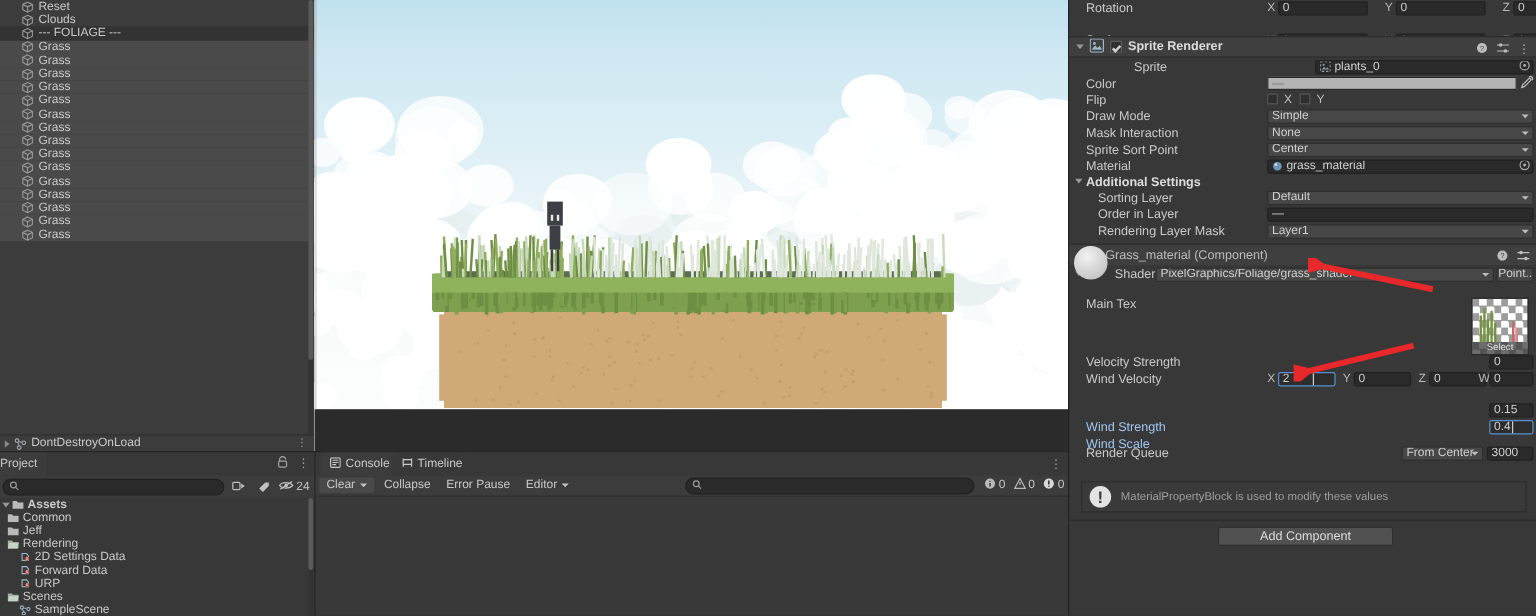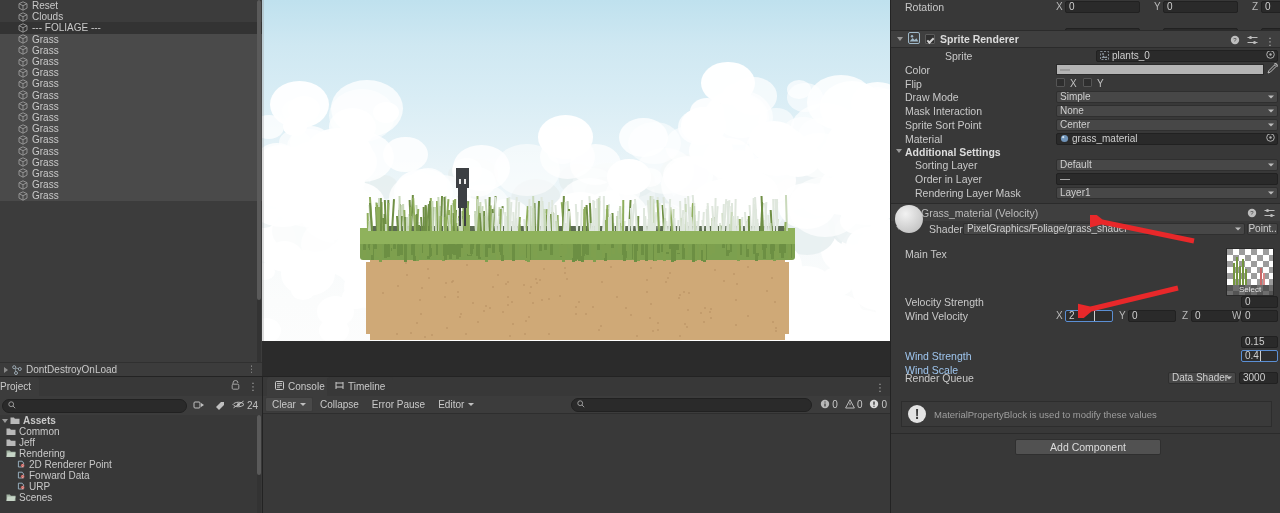--- a/index.html
+++ b/index.html
@@ -1552,21 +1552,21 @@
                 <path d="M1.5 3.6h8L8.4 8H0.5z" fill="#c6d4c6"></path>
               </svg></span>
             <span>Rendering</span>
           </div>
           <div class="proj-row" style="padding-left: 16px;">
             <span class="folder"><svg width="10" height="9" viewBox="0 0 10 9">
                 <path d="M2.4 1.2 L6.2 1.2 L7.6 3 L7.6 7 L2.4 7 Z" fill="none" stroke="#9fb8c8" stroke-width="0.9"></path>
                 <circle cx="6.6" cy="5.6" r="1.8" fill="#c0504a"></circle>
                 <text x="6.6" y="6.6" font-size="3" text-anchor="middle" fill="#fff" font-family="Liberation Sans">0</text>
               </svg></span>
-            <span>2D Renderer Point</span>
+            <span>2D Settings Data</span>
           </div>
           <div class="proj-row" style="padding-left: 16px;">
             <span class="folder"><svg width="10" height="9" viewBox="0 0 10 9">
                 <path d="M2.4 1.2 L6.2 1.2 L7.6 3 L7.6 7 L2.4 7 Z" fill="none" stroke="#9fb8c8" stroke-width="0.9"></path>
                 <circle cx="6.6" cy="5.6" r="1.8" fill="#c0504a"></circle>
                 <text x="6.6" y="6.6" font-size="3" text-anchor="middle" fill="#fff" font-family="Liberation Sans">0</text>
               </svg></span>
             <span>Forward Data</span>
           </div>
           <div class="proj-row" style="padding-left: 16px;">
@@ -1577,20 +1577,29 @@
               </svg></span>
             <span>URP</span>
           </div>
           <div class="proj-row" style="padding-left: 6px;">
             <span class="folder"><svg width="10" height="9" viewBox="0 0 10 9">
                 <path d="M0.5 1.5h3.4l1 1.2h4.6v5.3H0.5z" fill="#9fb0a0"></path>
                 <path d="M1.5 3.6h8L8.4 8H0.5z" fill="#c6d4c6"></path>
               </svg></span>
             <span>Scenes</span>
           </div>
+          <div class="proj-row" style="padding-left: 16px;">
+            <span class="folder"><svg width="10" height="9" viewBox="0 0 10 9">
+                <circle cx="2.2" cy="2.2" r="1.3" fill="none" stroke="#9fb8c8" stroke-width="0.9"></circle>
+                <circle cx="7.6" cy="3.6" r="1.3" fill="none" stroke="#9fb8c8" stroke-width="0.9"></circle>
+                <circle cx="3.8" cy="7.2" r="1.3" fill="none" stroke="#9fb8c8" stroke-width="0.9"></circle>
+                <path d="M3.4 2.6 L6.3 3.1 M2.7 3.3 L3.5 5.9" stroke="#9fb8c8" stroke-width="0.8"></path>
+              </svg></span>
+            <span>SampleScene</span>
+          </div>
         </div>
       <div class="proj-scroll">
           <i></i>
         </div>
     </div>
   </div>
 
   <div id="console">
     <div class="con-tabbar">
       <div class="tab" style="left:4px;">
@@ -1821,21 +1830,21 @@
     </div>
     <div class="insp-row" style="position:absolute;top:186px;left:0;right:0;">
       <span class="lbl ind">Rendering Layer Mask</span>
       <span class="field drop" style="position:absolute;left:165px;right:2px;">
         <span>Layer1</span>
         <span class="dd-arrow"></span>
       </span>
     </div>
 
     <div class="mat-header" style="position:absolute;top:203px;left:0;right:0;">
-      <span class="title" style="font-size:10.5px;color:#bcbcbc;font-weight:normal;">Grass_material (Velocity)</span>
+      <span class="title" style="font-size:10.5px;color:#bcbcbc;font-weight:normal;">Grass_material (Component)</span>
       <span class="hdr-icons" style="top:4px;">
         <span>
           <svg width="10" height="10" viewBox="0 0 10 10">
               <circle cx="5" cy="5" r="4.2" fill="#bdbdbd"></circle>
               <text x="5" y="7.4" font-size="6" text-anchor="middle" fill="#3a3a3a" font-family="Liberation Sans">?</text>
             </svg>
         </span>
         <span>
           <svg width="11" height="10" viewBox="0 0 11 10">
               <path d="M0.5 2.5h10M0.5 7.5h10" stroke="#bdbdbd" stroke-width="1"></path>
@@ -1900,21 +1909,21 @@
       <span class="lbl blue">Wind Scale</span>
       <span class="field focus" style="position:absolute;left:350px;right:2px;">
         <span>0.4</span>
         <span style="position:absolute;left:18px;top:0;width:1px;height:12px;background:#cfcfcf;"></span>
       </span>
     </div>
 
     <div class="insp-row" style="position:absolute;top:371px;left:0;right:0;">
       <span class="lbl">Render Queue</span>
       <span class="field drop" style="position:absolute;left:277px;width:68px;">
-        <span>Data Shader</span>
+        <span>From Center</span>
         <span class="dd-arrow"></span>
       </span>
       <span class="field" style="position:absolute;left:348px;right:2px;">3000</span>
     </div>
 
 
     <div class="help-box" style="top:401px;">
       <span class="warn-ico">!</span>
       <span class="help-txt">MaterialPropertyBlock is used to modify these values</span>
     </div>

